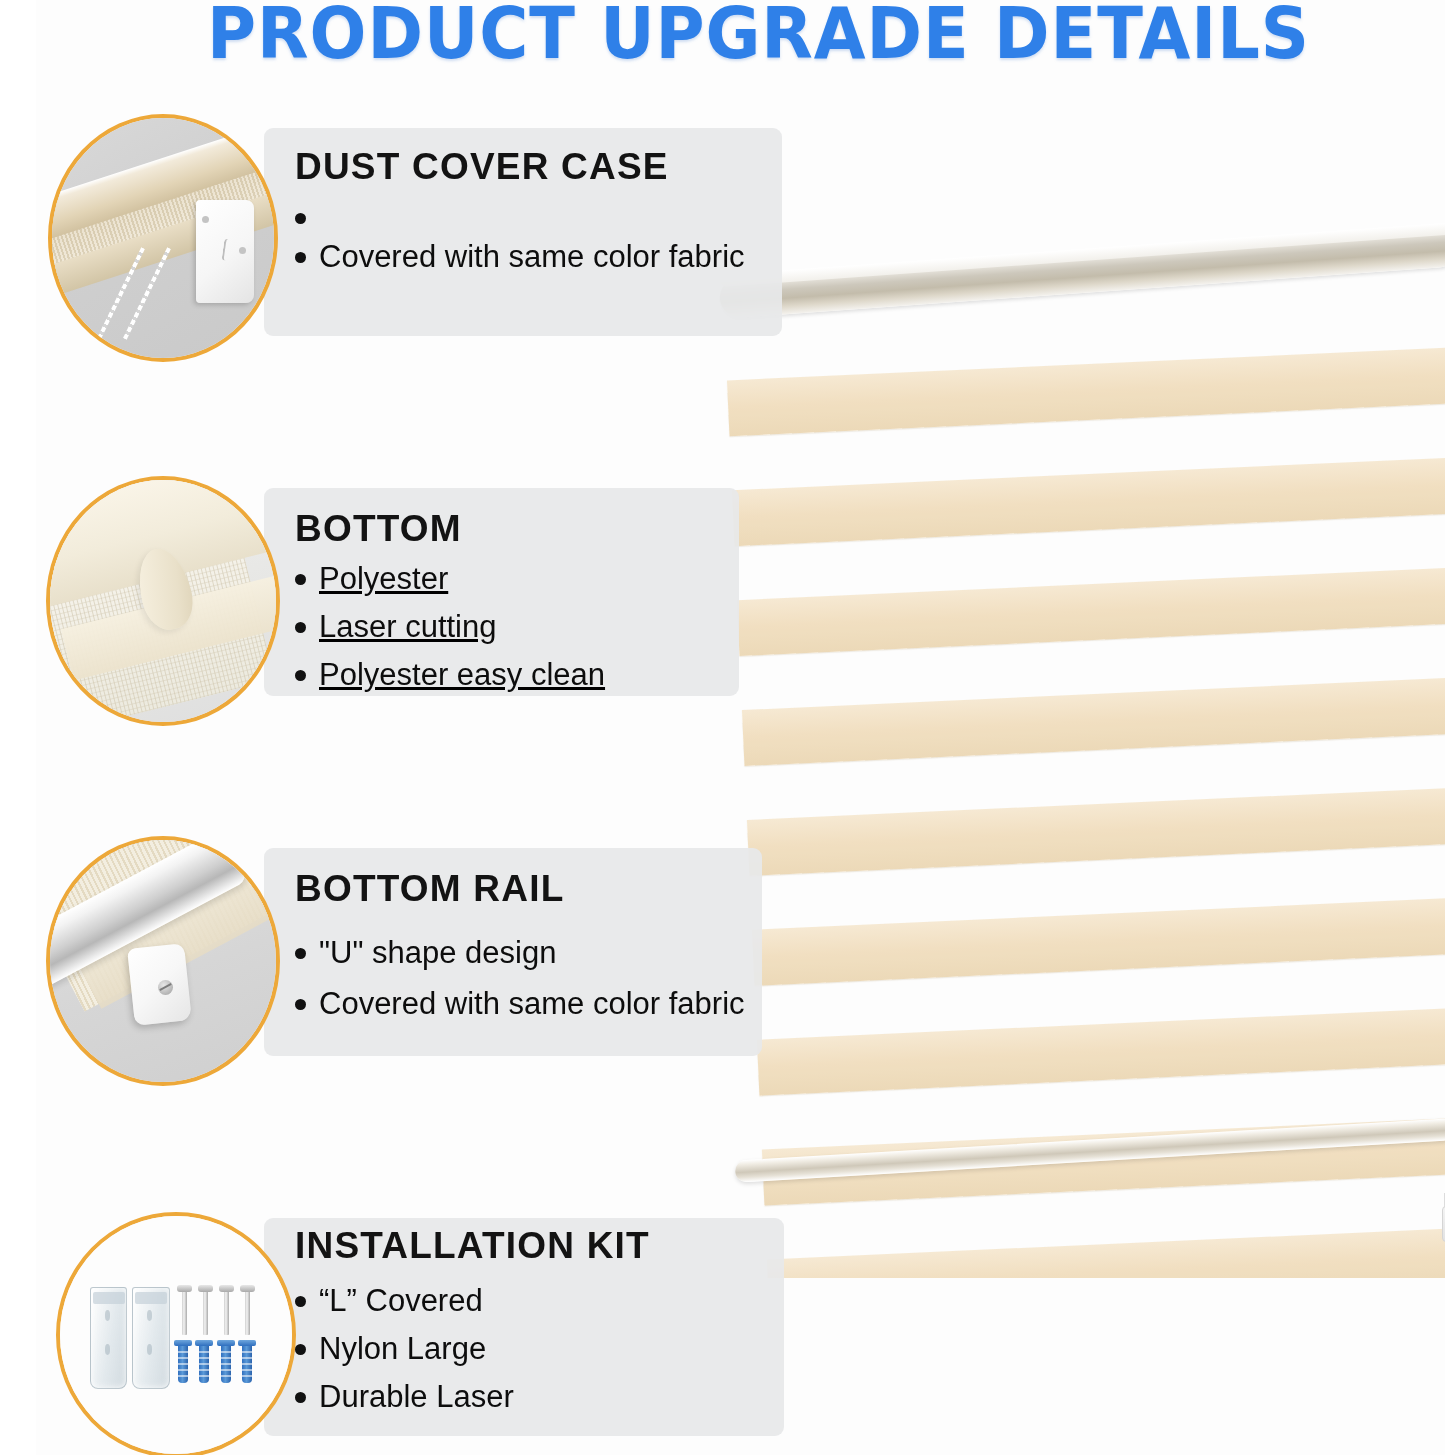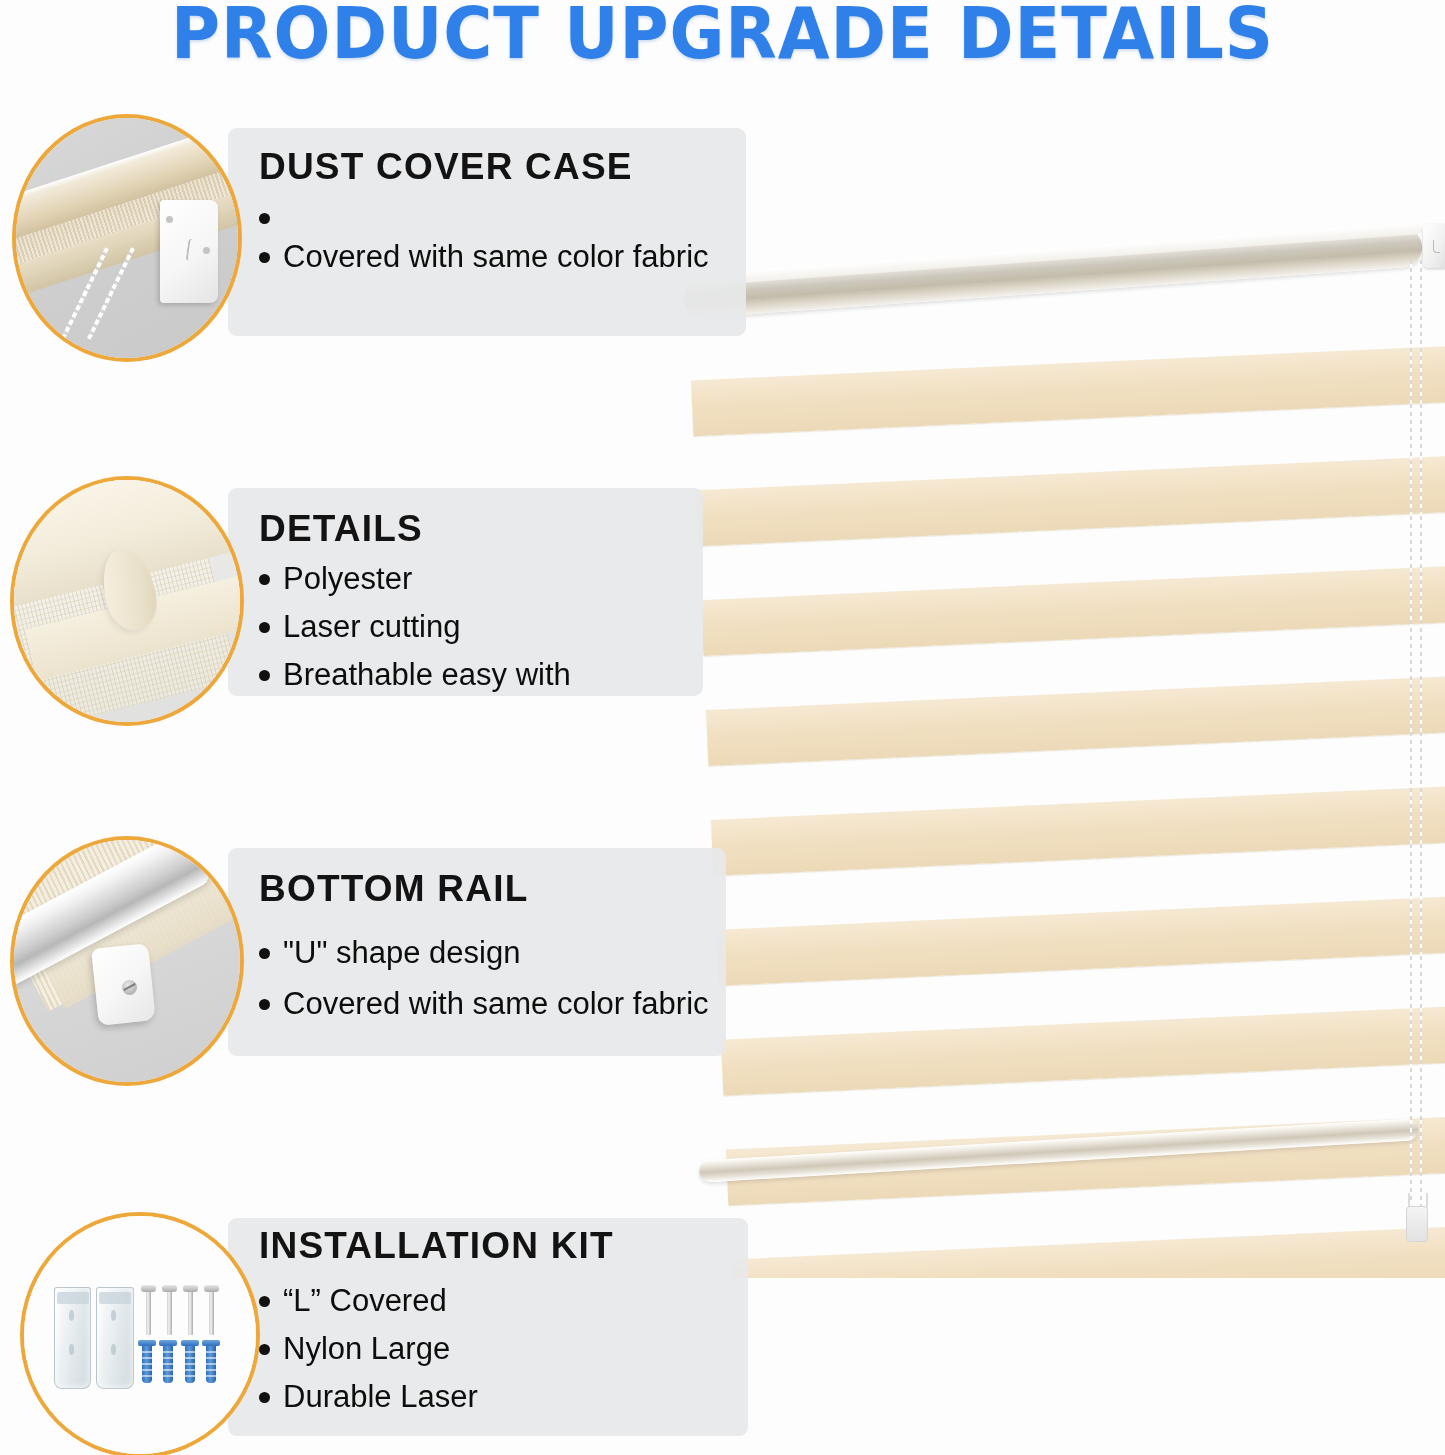--- a/index.html
+++ b/index.html
@@ -3,21 +3,21 @@
 <meta charset="utf-8">
 <style>
   html,body{margin:0;padding:0;}
   body{
     width:1445px;height:1455px;
     background:#ffffff;
     font-family:"Liberation Sans","DejaVu Sans",sans-serif;
     overflow:hidden;
     position:relative;
   }
-  .page{position:absolute;inset:0;background:#fdfdfd;overflow:hidden;}
+  .page{position:absolute;inset:0;background:#fdfdfd;overflow:hidden;margin-left:36px;}
 
   
   .title{
     position:absolute;top:-4px;left:0;width:1445px;
     text-align:center;
     font-family:"DejaVu Sans","Liberation Sans",sans-serif;
     font-weight:700;
     font-size:72px;
     letter-spacing:1px;
     color:#2f80e8;
@@ -366,34 +366,34 @@
     <div class="oval" style="left:10px;top:476px;width:226px;height:242px;">
       <div class="ovimg">
         <div class="ov2-bg"></div>
         <div class="ov2-mesh"></div>
         <div class="ov2-top"></div>
         <div class="ov2-band"></div>
         <div class="ov2-roll"></div>
       </div>
     </div>
 
-    <div class="panel-head" style="left:259px;top:508px;">DETAILS</div>
-
-    <div class="bullets" style="left:259px;top:563px;">
+    <div class="panel-head" style="left:259px;top:508px;">BOTTOM</div>
+
+    <div class="bullets" style="left:259px;top:563px;text-decoration:underline;">
       <div class="bullet">
         <span class="dot"></span>
         <span>Polyester</span>
       </div>
       <div class="bullet">
         <span class="dot"></span>
         <span>Laser cutting</span>
       </div>
       <div class="bullet">
         <span class="dot"></span>
-        <span>Breathable  easy with</span>
+        <span>Polyester  easy clean</span>
       </div>
     </div>
   </div>
 
   <div class="section">
     <div class="panel" style="left:228px;top:848px;width:498px;height:208px;"></div>
 
     <div class="oval" style="left:10px;top:836px;width:226px;height:242px;">
       <div class="ovimg">
         <div class="ov3-bg"></div>

